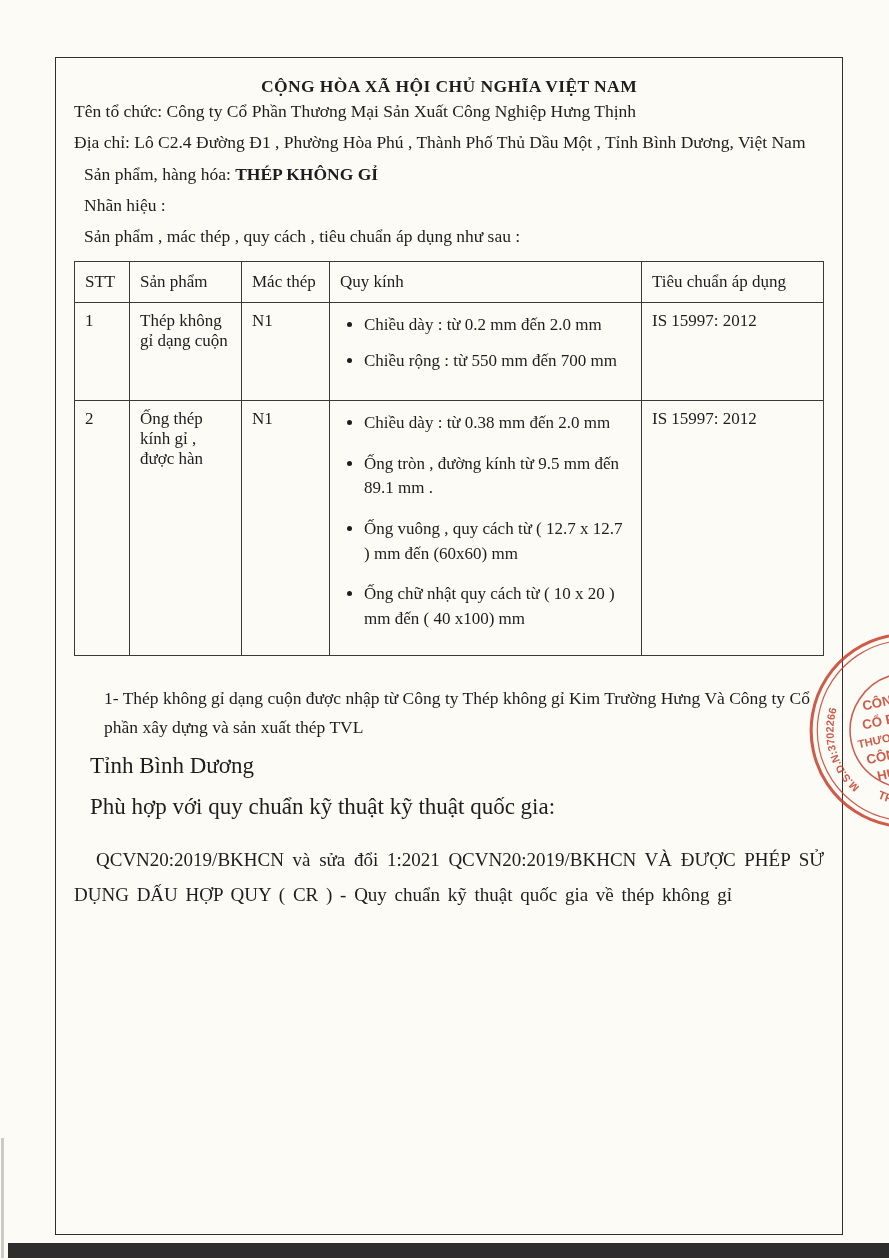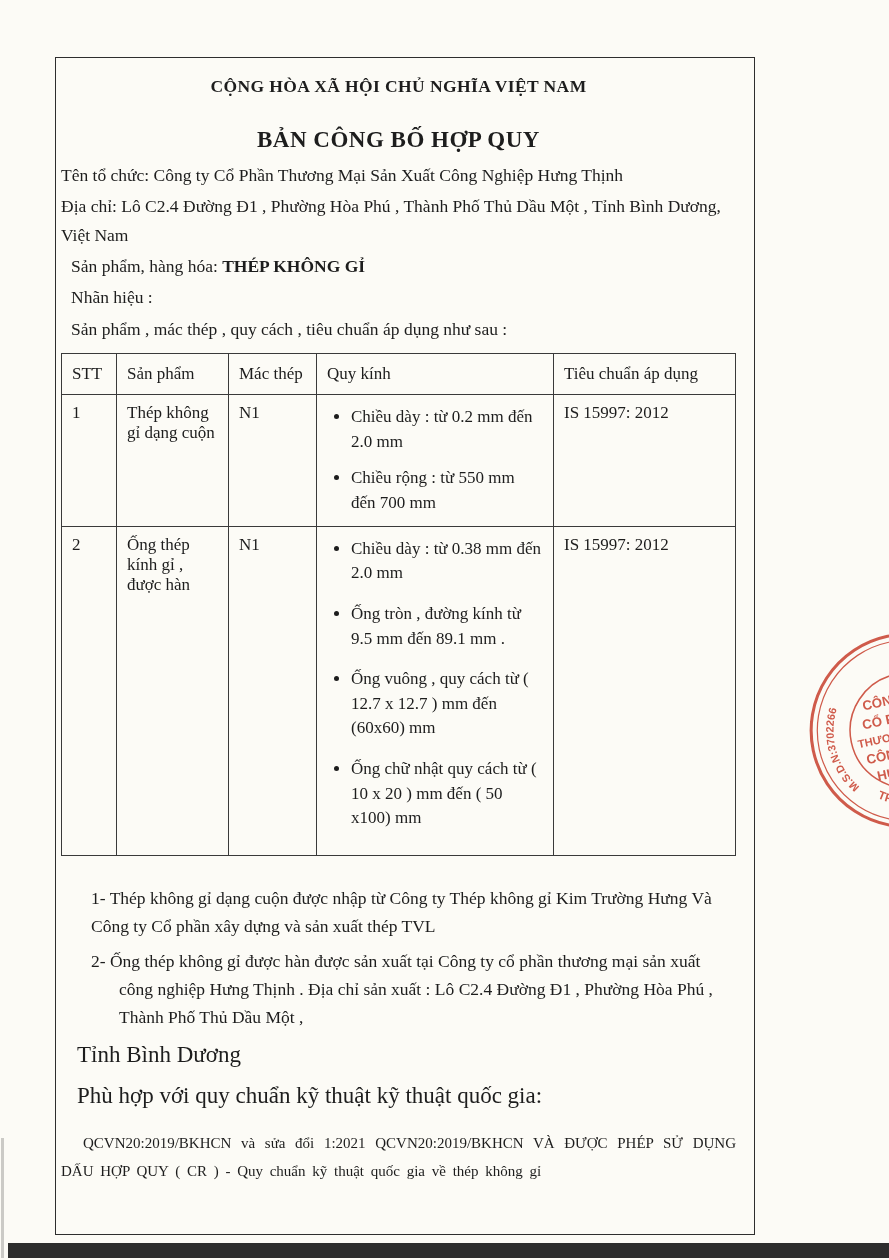--- a/index.html
+++ b/index.html
@@ -8,24 +8,24 @@
     background:#fdfcf8;
     font-family:"Liberation Serif","DejaVu Serif",serif;
     color:#1d1d1d;
   }
   .page {
     position:relative; width:889px; height:1260px;
     overflow:hidden; background:#fcfbf6;
   }
   .frame {
     position:absolute; left:55px; top:57px;
-    width:700px; height:1178px;
+    width:788px; height:1178px;
     border:1.5px solid #2e2e2e;
     box-sizing:border-box;
-    padding:14px 18px 0 5px;
+    padding:14px 18px 0 18px;
   }
   .country {
     text-align:center; font-weight:bold;
     font-size:17.5px; letter-spacing:.4px;
     margin-top:4px;
   }
   .motto-wrap { text-align:center; margin-top:3px; }
   .motto {
     display:inline-block; font-weight:bold; font-size:16.5px;
     border-bottom:2px solid #222; padding:0 8px 2px 8px;
@@ -49,29 +49,29 @@
     border:1px solid #3a3a3a;
     padding:8px 10px; vertical-align:top; text-align:left;
     font-weight:normal;
   }
   table.doc-table th { padding:10px 10px; }
   td.c-stt { text-align:center; }
   td.c-grade { text-align:center; }
   td.c-std { white-space:nowrap; }
   ul.specs { margin:2px 0; padding-left:24px; }
   ul.specs li { margin-bottom:12px; line-height:1.45; }
-  ul.specs li:last-child { margin-bottom:2px; }
+  ul.specs li:last-child { margin-bottom:18px; }
   tr.row-tall ul.specs li { margin-bottom:16px; }
 
   .notes { margin-top:28px; font-size:17.5px; }
   .note { line-height:1.62; margin:0 0 6px 30px; }
   .note-hang { padding-left:28px; text-indent:-28px; margin-bottom:2px; }
   .plain-line { margin:4px 0 4px 16px; font-size:23px; line-height:1.62; }
   .regulation {
-    margin:16px 0 0 0; font-size:15px; line-height:1.85;
+    margin:16px 0 0 0; font-size:19px; line-height:1.85;
     text-align:justify; text-indent:22px;
     word-spacing:3px;
   }
 
   .stamp {
     position:absolute; left:805px; top:628px;
     width:205px; height:205px;
     transform:rotate(-12deg);
     opacity:.85;
     pointer-events:none;
@@ -89,21 +89,20 @@
 </style>
 </head>
 <body>
 
 <div class="page">
 
   <div class="frame">
 
     <div class="country">CỘNG HÒA XÃ HỘI CHỦ NGHĨA VIỆT NAM</div>
 
-    <div class="title">BẢN CÔNG BỐ HỢP QUY</div>
 
     <p class="line">Tên tổ chức: Công ty Cổ Phần Thương Mại Sản Xuất Công Nghiệp Hưng Thịnh</p>
     <p class="line">Địa chỉ: Lô C2.4 Đường Đ1 , Phường Hòa Phú , Thành Phố Thủ Dầu Một , Tỉnh Bình Dương, Việt Nam</p>
     <p class="line indent"><span>Sản phẩm, hàng hóa: </span><span class="product-strong">THÉP KHÔNG GỈ</span></p>
     <p class="line indent">Nhãn hiệu :</p>
     <p class="line indent">Sản phẩm , mác thép , quy cách , tiêu chuẩn áp dụng như sau :</p>
 
     <table class="doc-table">
       <colgroup>
         <col style="width:55px">
@@ -136,31 +135,30 @@
         </tr>
         <tr class="row-tall">
           <td class="c-stt">2</td>
           <td>Ống thép kính gỉ , được hàn</td>
           <td class="c-grade">N1</td>
           <td>
             <ul class="specs">
               <li>Chiều dày : từ 0.38 mm đến 2.0 mm</li>
               <li>Ống tròn , đường kính từ 9.5 mm đến 89.1 mm .</li>
               <li>Ống vuông , quy cách từ ( 12.7 x 12.7 ) mm đến (60x60) mm</li>
-              <li>Ống chữ nhật quy cách từ ( 10 x 20 ) mm đến ( 50 x100) mm</li>
+              <li>Ống chữ nhật quy cách từ ( 10 x 20 ) mm đến ( 40 x100) mm</li>
             </ul>
           </td>
           <td class="c-std">IS 15997: 2012</td>
         </tr>
       </tbody>
     </table>
 
     <div class="notes">
       <p class="note">1- Thép không gỉ dạng cuộn được nhập từ Công ty Thép không gỉ Kim Trường Hưng Và Công ty Cổ phần xây dựng và sản xuất thép TVL</p>
-      <p class="note note-hang">2- Ống thép không gỉ được hàn được sản xuất tại Công ty cổ phần thương mại sản xuất công nghiệp Hưng Thịnh . Địa chỉ sản xuất : Lô C2.4 Đường Đ1 , Phường Hòa Phú , Thành Phố Thủ Dầu Một ,</p>
       <p class="plain-line">Tỉnh Bình Dương</p>
       <p class="plain-line">Phù hợp với quy chuẩn kỹ thuật kỹ thuật quốc gia:</p>
       <p class="regulation">QCVN20:2019/BKHCN và sửa đổi 1:2021 QCVN20:2019/BKHCN VÀ ĐƯỢC PHÉP SỬ DỤNG DẤU HỢP QUY ( CR ) -  Quy chuẩn kỹ thuật quốc gia về thép không gỉ</p>
     </div>
 
   </div>
 
   <svg class="stamp" viewBox="0 0 200 200" aria-hidden="true">
     <defs>
       <path id="arcLeft" d="M 49 151 A 72 72 0 0 1 49 49" fill="none"></path>

